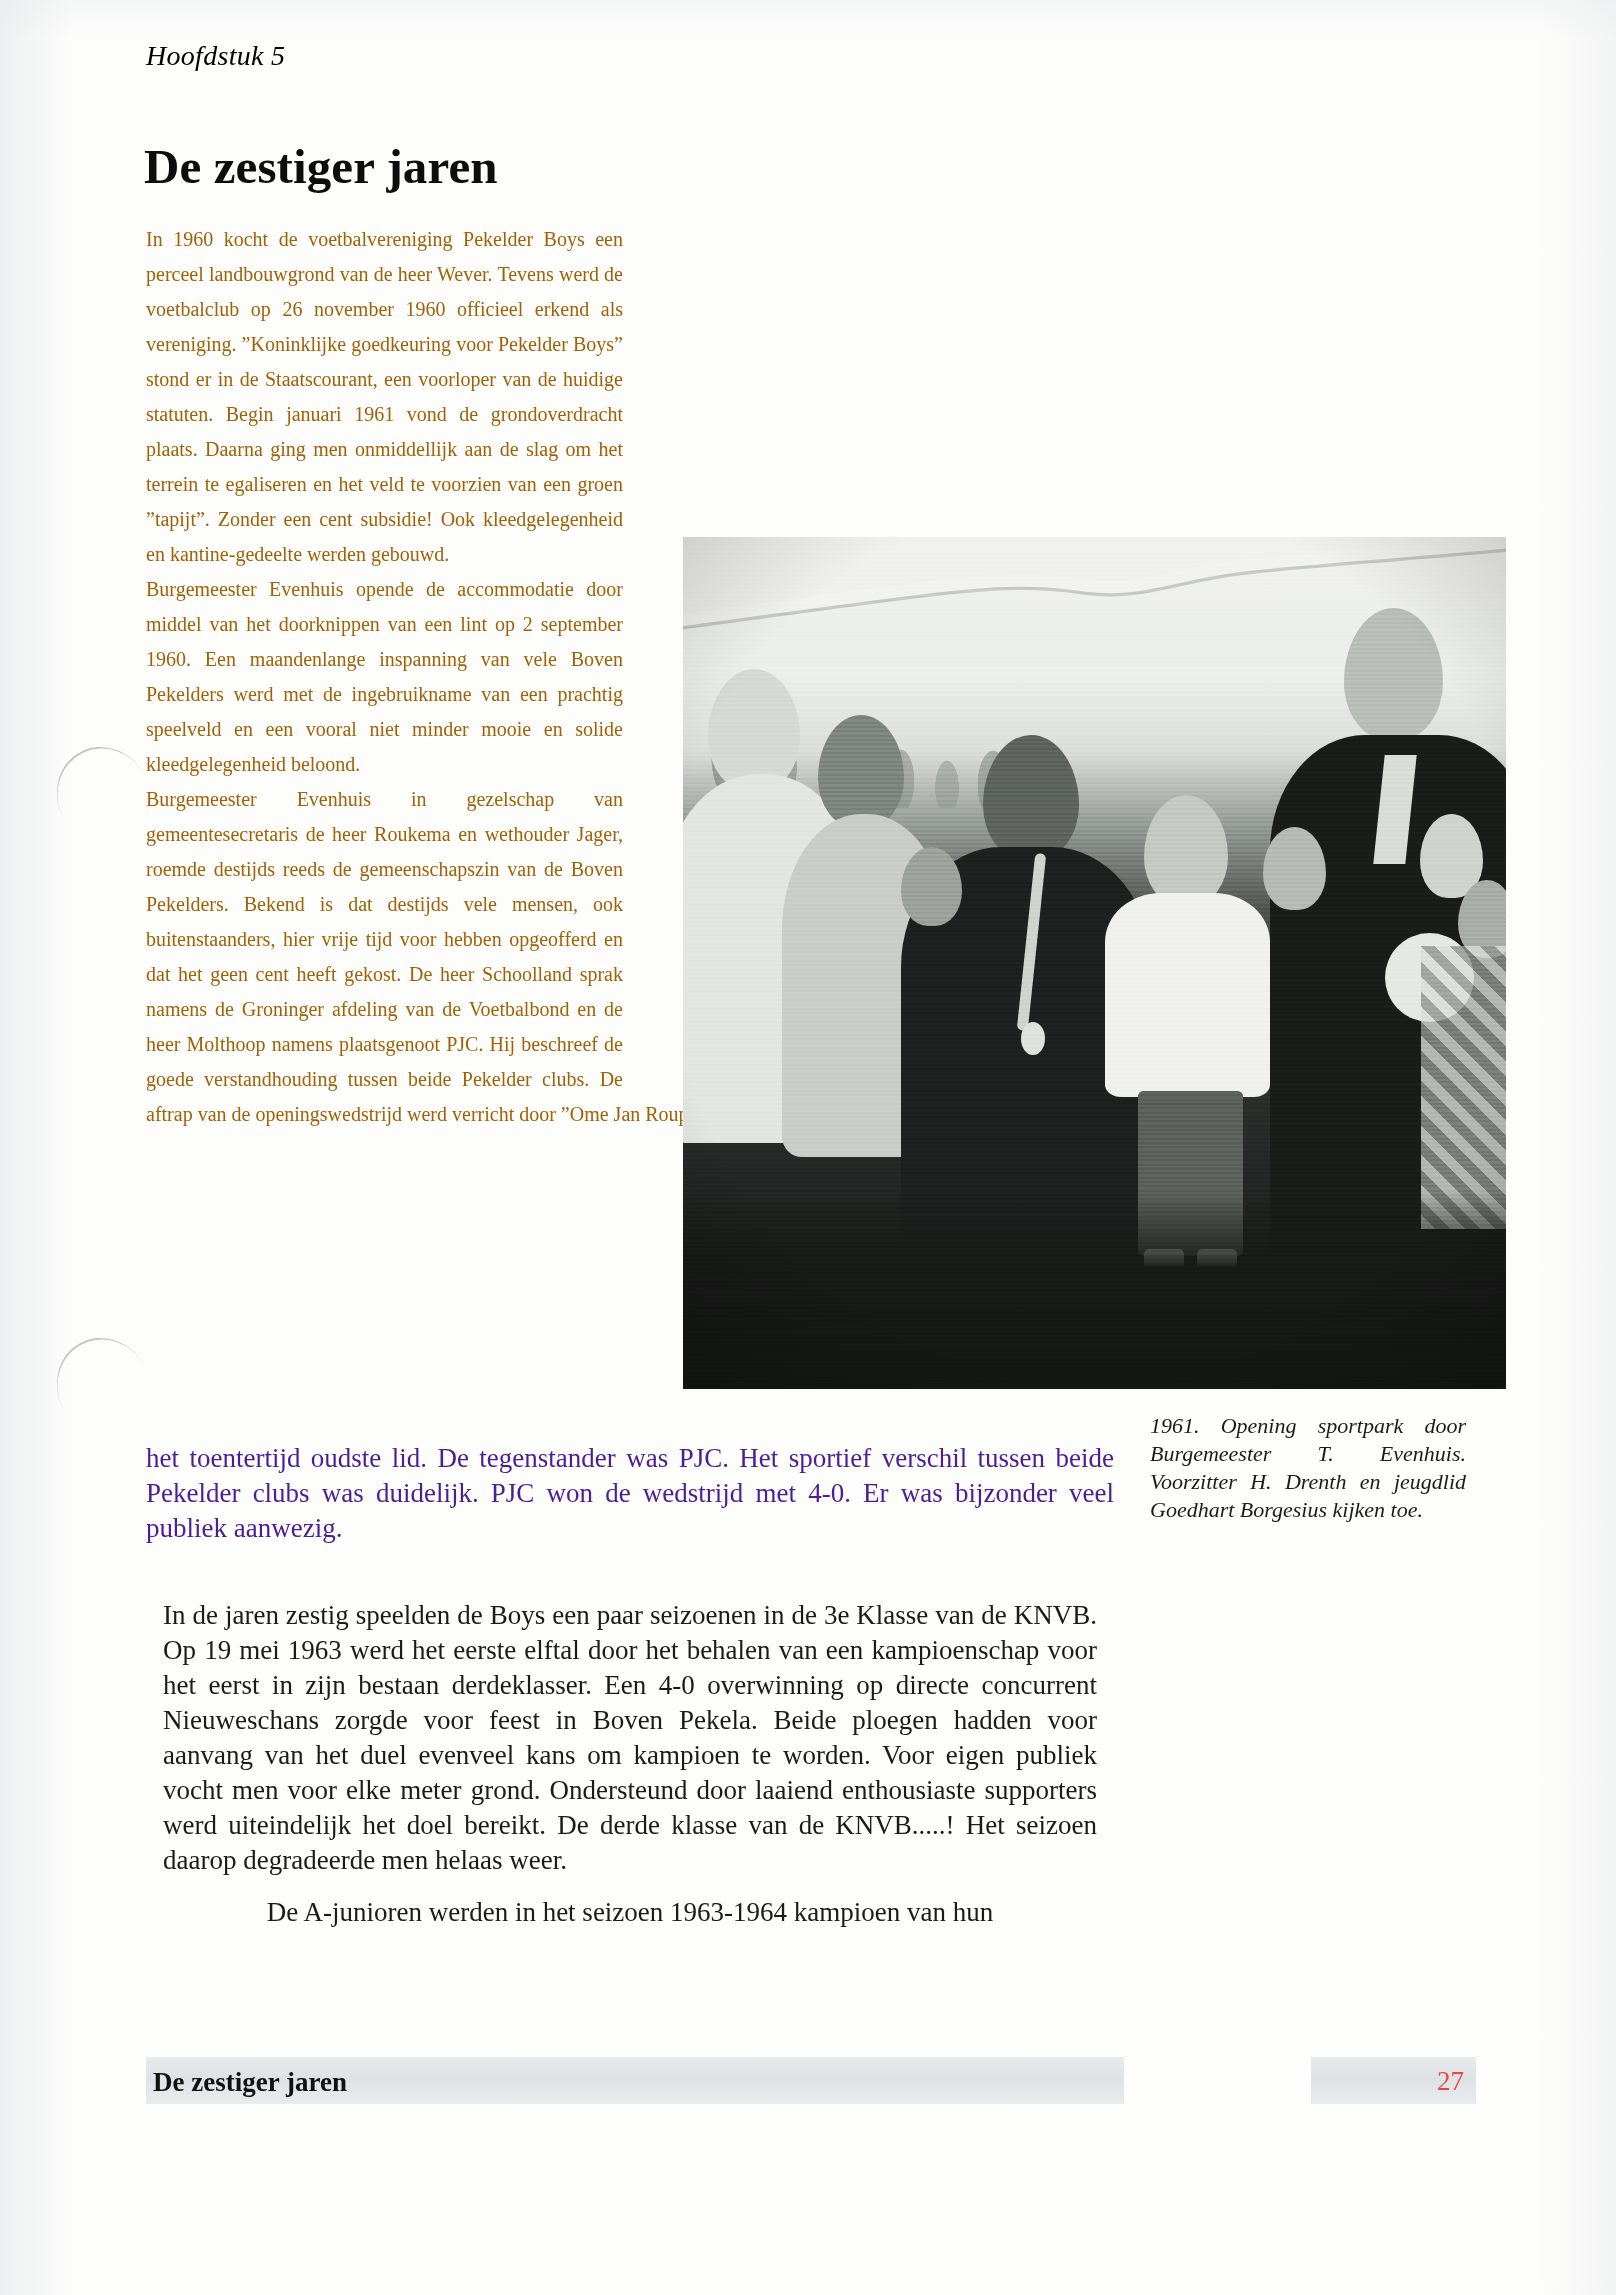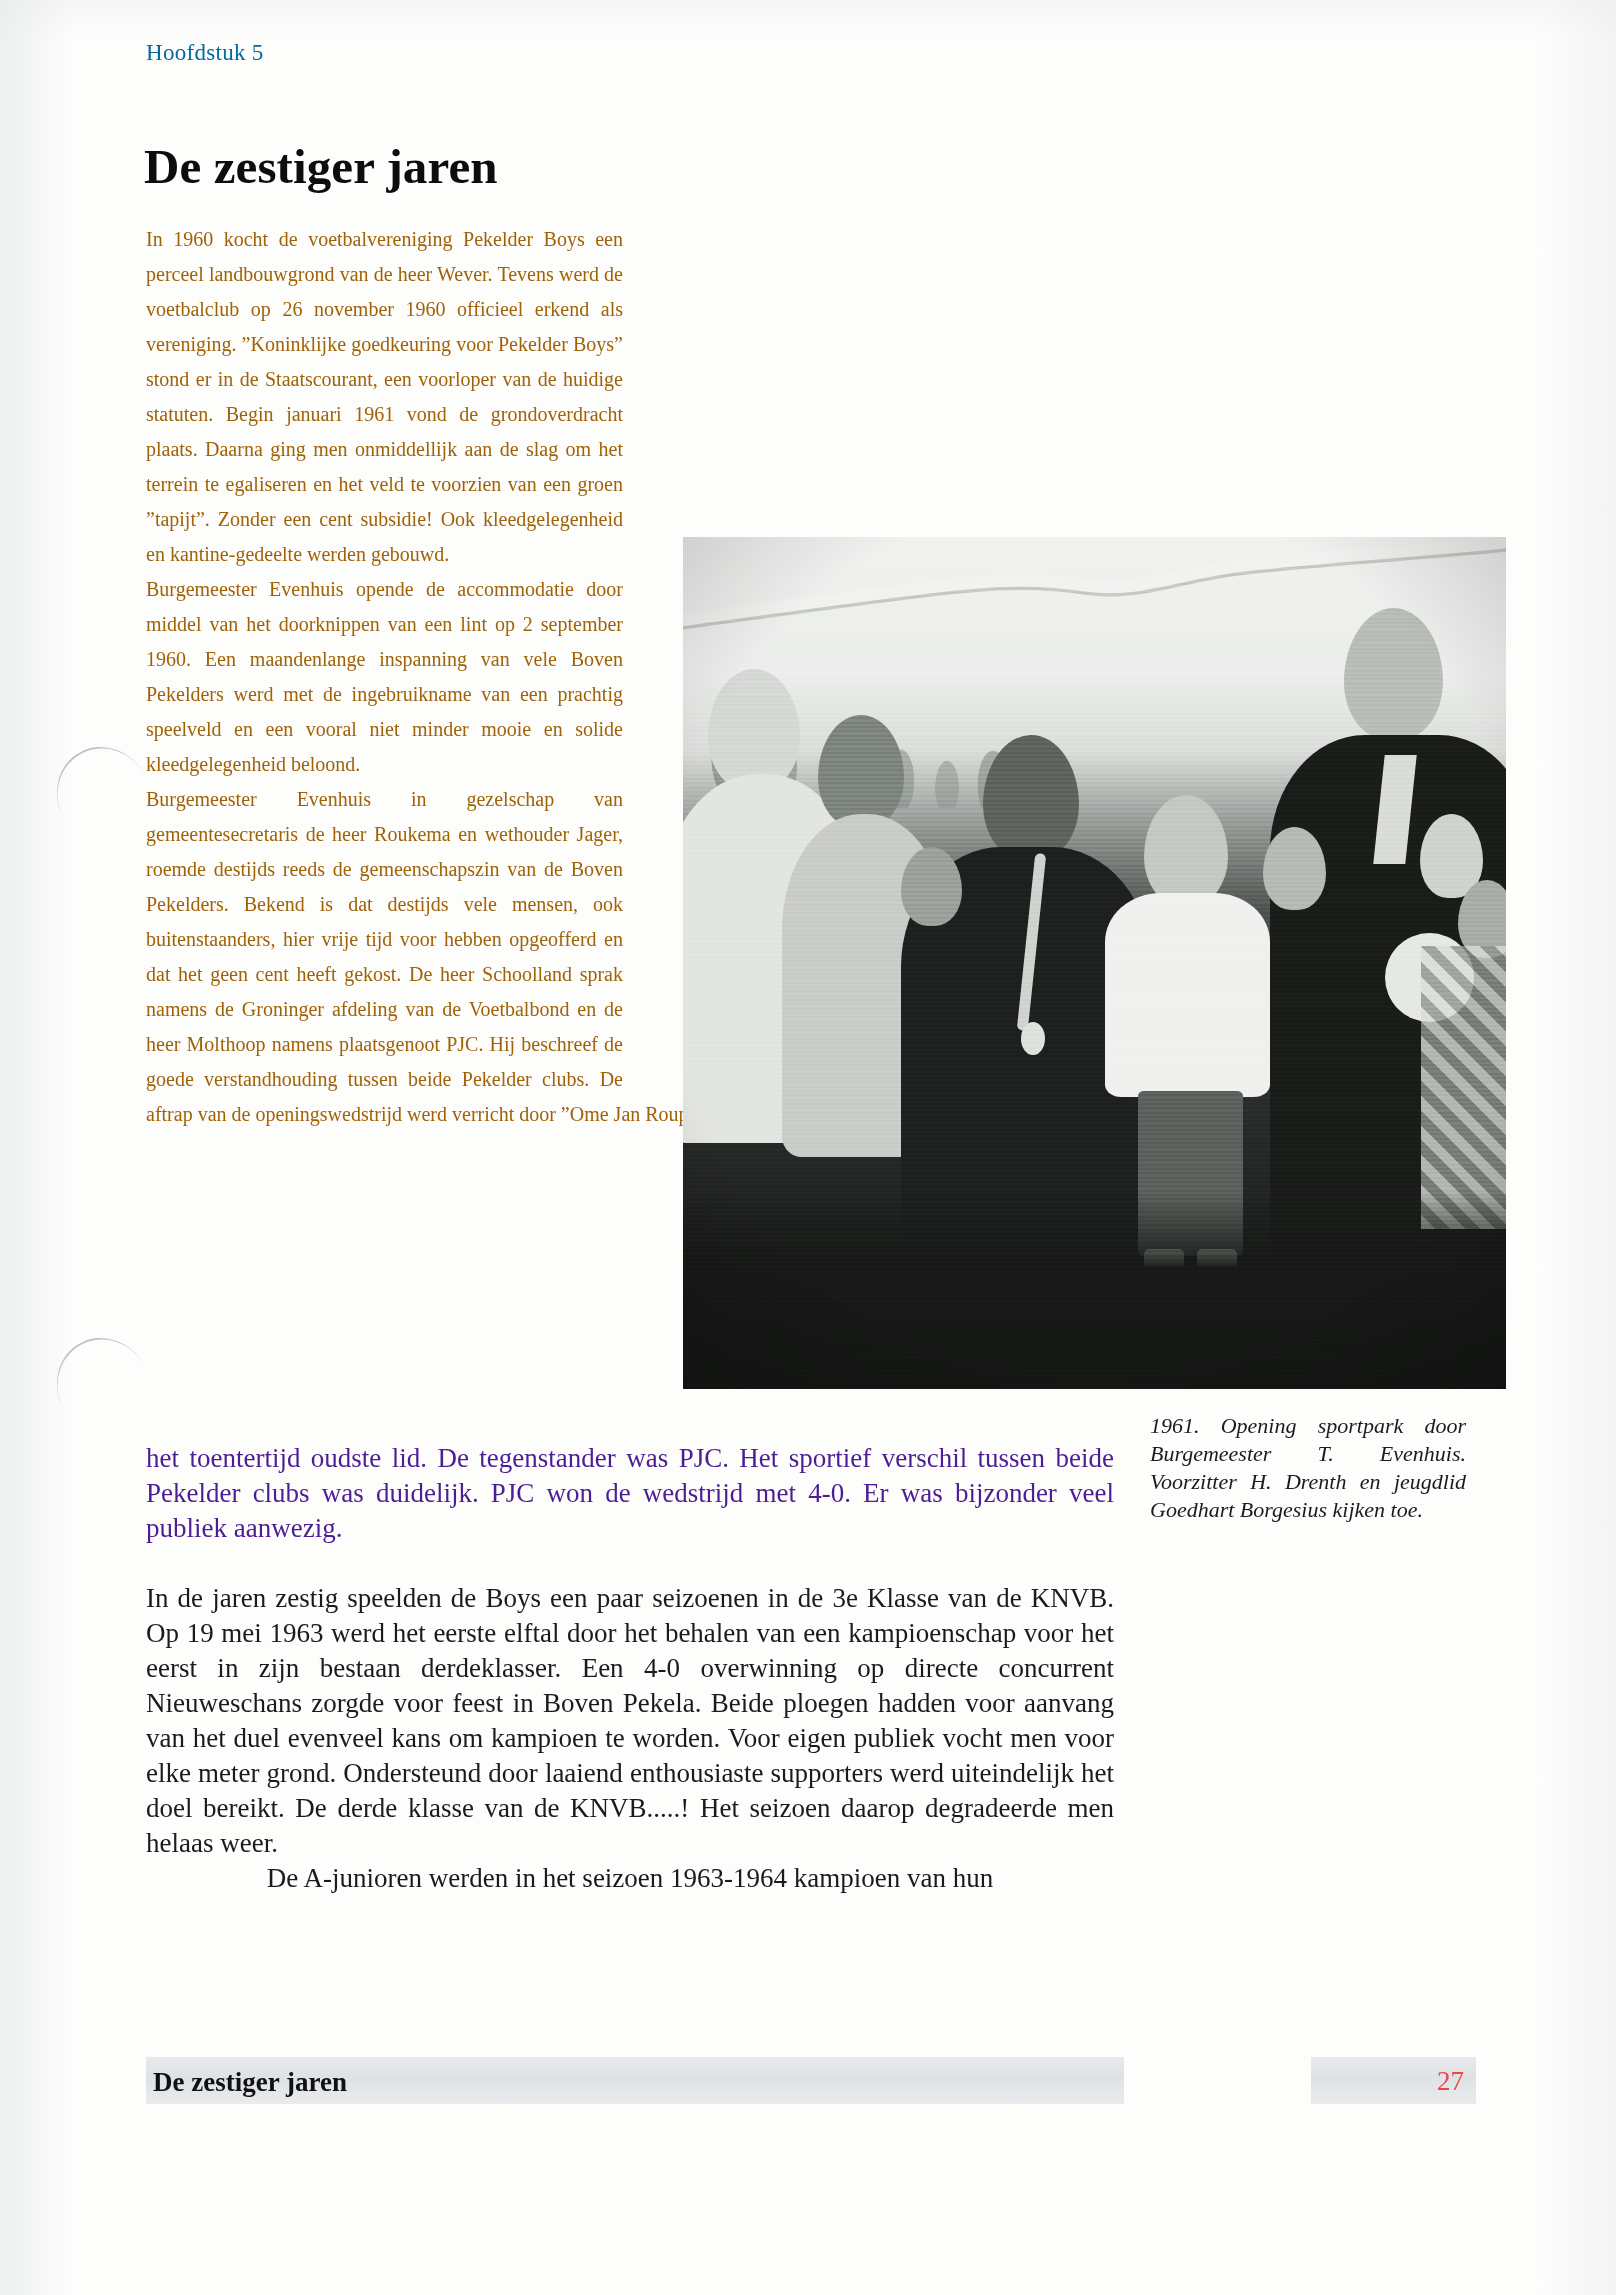--- a/index.html
+++ b/index.html
@@ -48,24 +48,25 @@
     z-index: 1;
     pointer-events: none;
   }
   .scan-curl.one { left: 58px; top: 746px; }
   .scan-curl.two { left: 58px; top: 1337px; }
 
   .chapter-label {
     position: absolute;
     left: 146px;
     top: 40px;
-    font-size: 23px;
+    font-size: 28px;
     letter-spacing: 0.3px;
-    color: #0369a1;
-    z-index: 3;
+    color: #000000;
+    z-index: 3;
+    font-style: italic;
   }
 
   .page-title {
     position: absolute;
     left: 144px;
     top: 105px;
     font-size: 49px;
     font-weight: bold;
     letter-spacing: 0.1px;
     color: #0d0d0d;
@@ -214,21 +215,21 @@
   }
 
   .last-block {
     position: absolute;
     left: 146px;
     top: 1581px;
     width: 968px;
     z-index: 3;
   }
   .last-block p {
-    margin: 0;
+    margin: 17px;
     font-size: 27px;
     line-height: 35px;
     text-align: justify;
     color: #1b1b1b;
   }
   .last-block p.noindent-last {
     text-align: center;
   }
 
   

